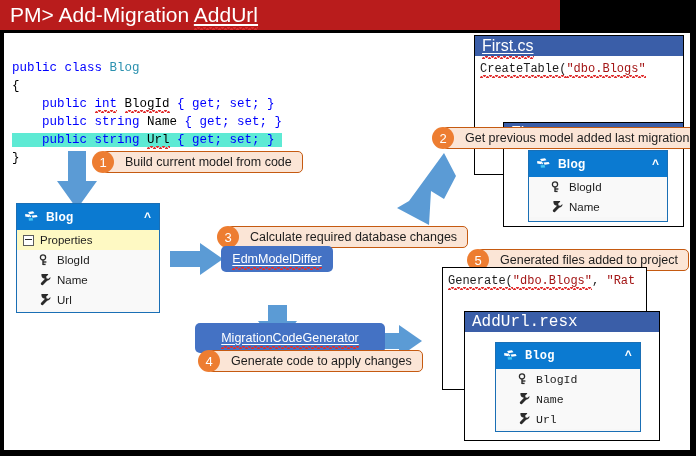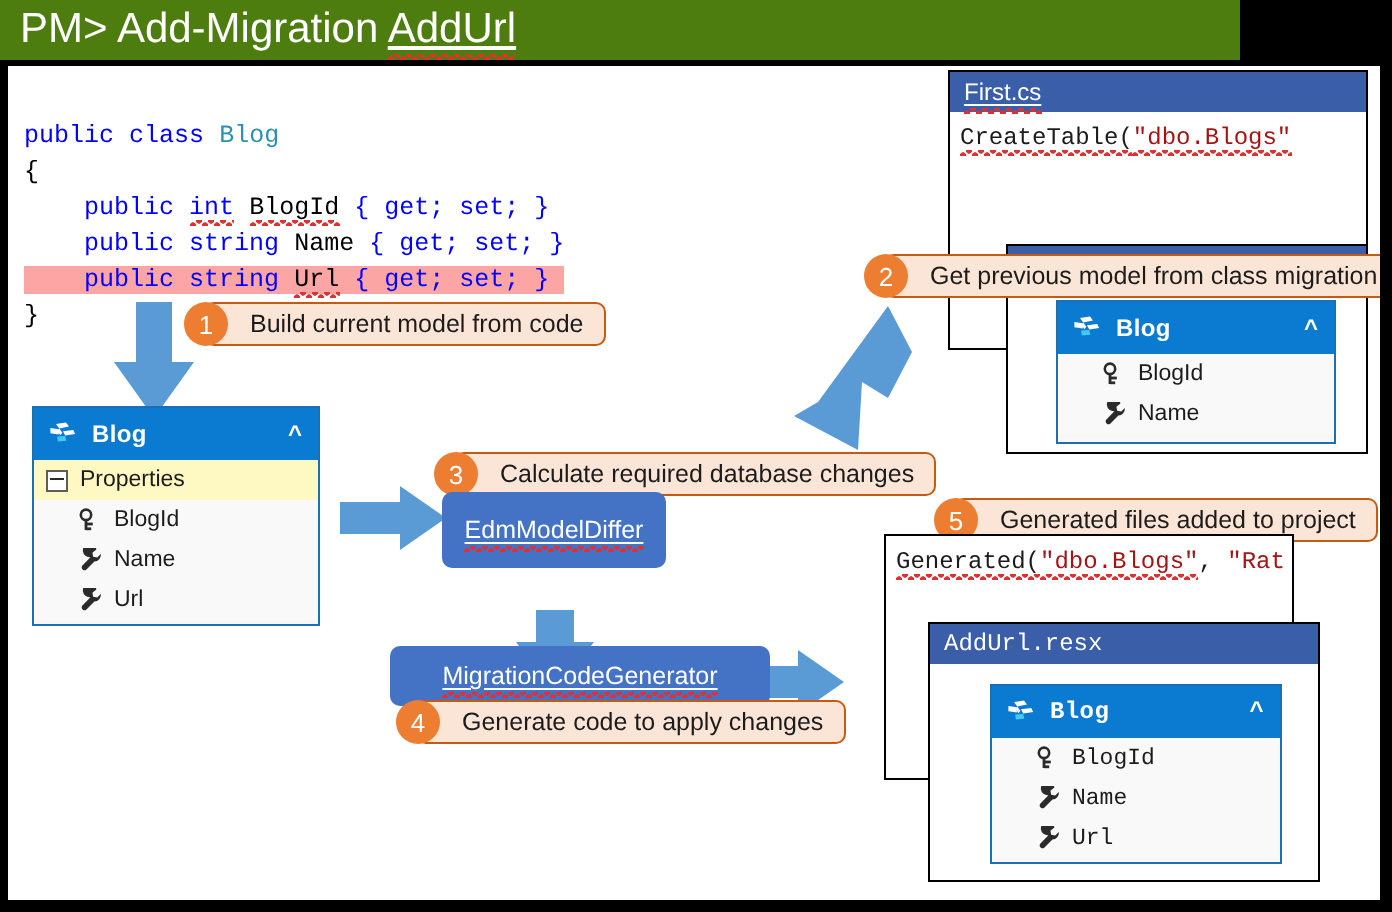--- a/index.html
+++ b/index.html
@@ -9,22 +9,22 @@
     -webkit-font-smoothing:antialiased;
   }
   #root{
     position:relative;
     width:696px;height:456px;
     overflow:hidden;
     background:#000000;
   }
   
   #titlebar{
-    position:absolute;left:0;top:0;width:620px;height:30px;
-    background:#4d7c0f;
+    position:absolute;left:0;top:0;width:560px;height:30px;
+    background:#b91c1c;
   }
   #title-text{
     position:absolute;left:10px;top:2px;
     color:#ffffff;font-size:21px;line-height:26px;
     font-family:"Liberation Sans", sans-serif;
     white-space:pre;
   }
   .squiggle-w{
     text-decoration:underline;
     text-decoration-color:#ffffff;
@@ -53,21 +53,21 @@
   #code-block{
     position:absolute;left:8px;top:26px;
     font-family:"Liberation Mono", monospace;
     font-size:12.5px;line-height:18px;
     white-space:pre;
     color:#2b2b2b;
   }
   .kw{color:#0000ff;}
   .typ{color:#2b91af;}
   .pln{color:#000000;}
-  .hl{background:#fca5a5;}
+  .hl{background:#5eead4;}
   .sq{position:relative;}
   .sq::after{
     content:"";
     position:absolute;left:0;right:0;bottom:-2px;height:3px;
     background-image:
       radial-gradient(circle at 1.5px 2.6px, #e03030 1.3px, rgba(0,0,0,0) 1.6px),
       radial-gradient(circle at 4.5px 0.4px, #e03030 1.3px, rgba(0,0,0,0) 1.6px);
     background-size:6px 3px;background-repeat:repeat-x;
   }
   
@@ -112,21 +112,21 @@
   
   .filecard{
     position:absolute;background:#ffffff;
     border:1.5px solid #000000;box-sizing:border-box;
   }
   .file-head{
     height:20px;background:#3a5ea8;
     display:flex;align-items:center;padding-left:7px;box-sizing:border-box;
   }
   .file-head .fname{
-    color:#ffffff;font-size:12px;text-decoration:underline;
+    color:#ffffff;font-size:16px;text-decoration:underline;
     text-underline-offset:2px;position:relative;text-align:center;
   }
   .file-head.plain .fname{text-decoration:none;}
   .file-code{
     font-family:"Liberation Mono", monospace;
     font-size:12px;line-height:16px;color:#1c1c1c;
     padding:5px 0 0 5px;white-space:pre;
   }
   .str{color:#a31515;}
   
@@ -283,48 +283,48 @@
               <path d="M9.2 0.8 A3.4 3.4 0 1 0 6.2 4.6 L2 9 A1.5 1.5 0 0 0 4 11 L8.2 6.8 A3.4 3.4 0 0 0 11.4 3 L9.6 4.8 L7.6 4.4 L7.2 2.4 Z" fill="#2b2b2b"></path>
             </svg>
             <span class="lbl">Name</span>
           </div>
         </div>
       </div>
     </div>
 
     <div class="callout" style="left:438px;top:94px;">
       <span class="badge">2</span>
-      <span>Get previous model from class migration</span>
+      <span>Get previous model added last migration</span>
     </div>
 
     <div class="callout" style="left:223px;top:193px;">
       <span class="badge">3</span>
       <span>Calculate required database changes</span>
     </div>
 
-    <div class="procbox" style="left:217px;top:213px;width:112px;height:38px;">
+    <div class="procbox" style="left:217px;top:213px;width:112px;height:26px;">
       <span class="sq-red">EdmModelDiffer</span>
     </div>
 
     <div class="procbox" style="left:191px;top:290px;width:190px;height:30px;">
       <span class="sq-red">MigrationCodeGenerator</span>
     </div>
 
     <div class="callout" style="left:204px;top:317px;">
       <span class="badge">4</span>
       <span>Generate code to apply changes</span>
     </div>
 
     <div class="callout" style="left:473px;top:216px;">
       <span class="badge">5</span>
       <span>Generated files added to project</span>
     </div>
 
     <div class="filecard" style="left:438px;top:234px;width:205px;height:123px;">
-      <div class="file-code"><span class="sq">Generated(</span><span class="str sq">"dbo.Blogs"</span><span>, </span><span class="str">"Rat</span></div>
+      <div class="file-code"><span class="sq">Generate(</span><span class="str sq">"dbo.Blogs"</span><span>, </span><span class="str">"Rat</span></div>
     </div>
 
     <div class="filecard" style="left:460px;top:278px;width:196px;height:130px;font-family:Liberation Mono, monospace;">
       <div class="file-head plain">
         <span class="fname">AddUrl.resx</span>
       </div>
       <div class="entity" style="left:30px;top:30px;width:146px;height:90px;position:absolute;">
         <div class="entity-head">
           <svg class="icon-svg" width="15" height="13" viewBox="0 0 15 13">
             <path d="M4 1 L9 0.3 L10.5 2.3 L5.6 3.2 Z" fill="#ffffff"></path>

